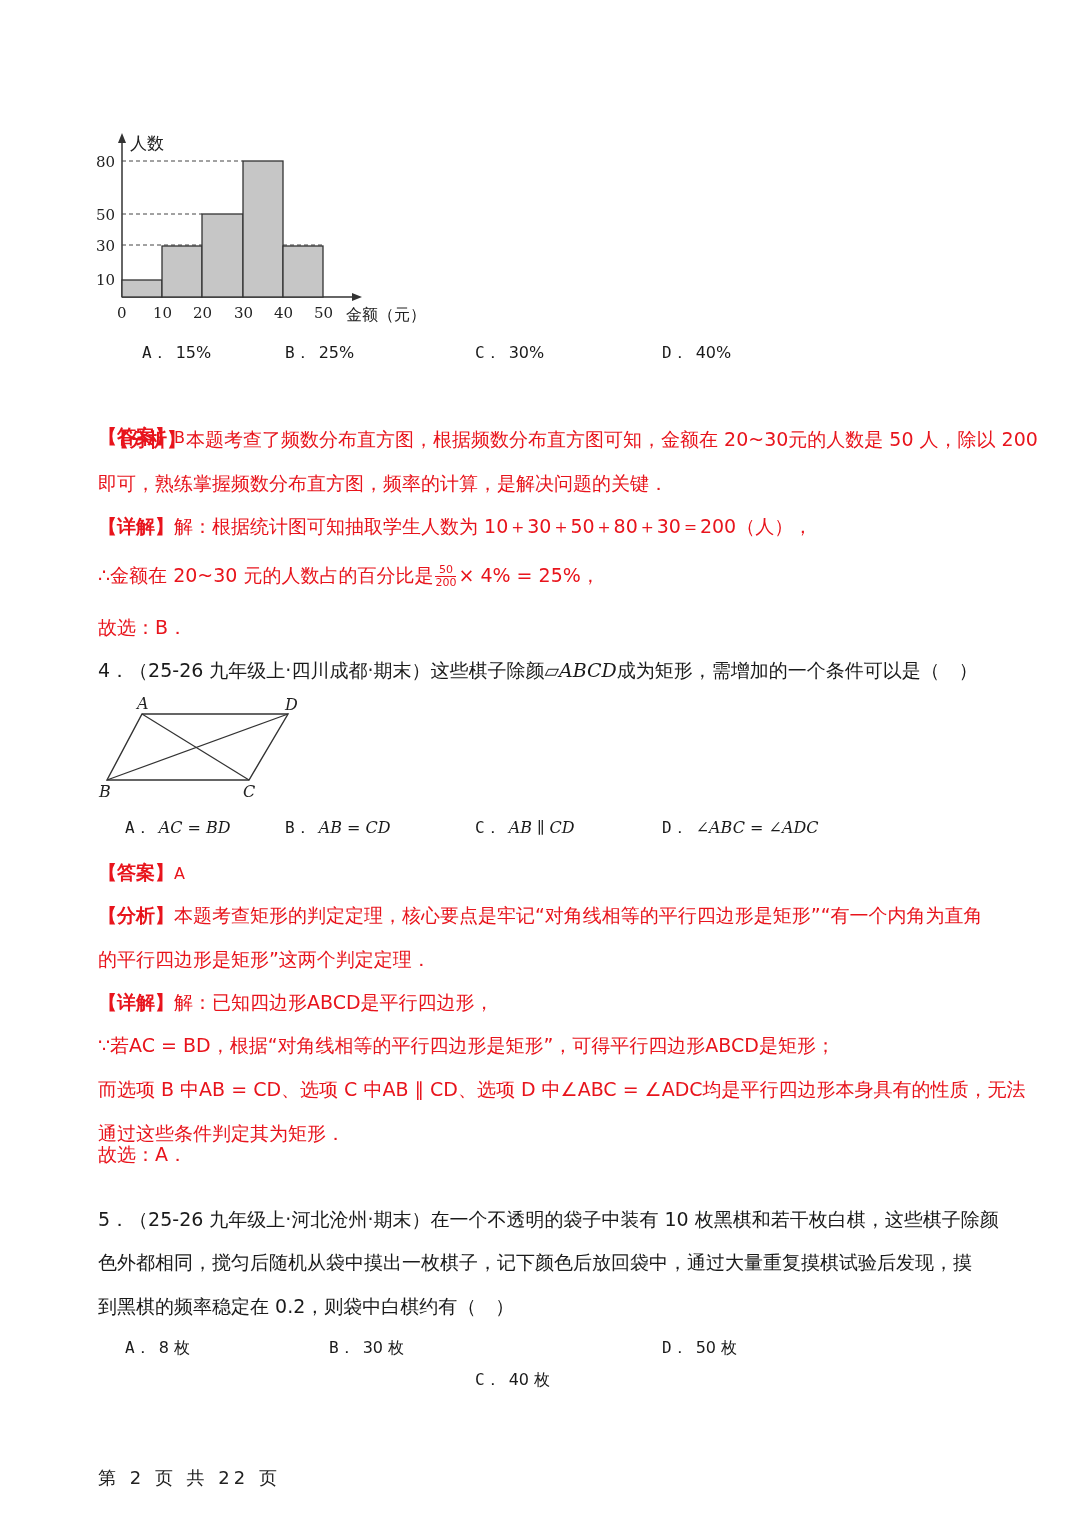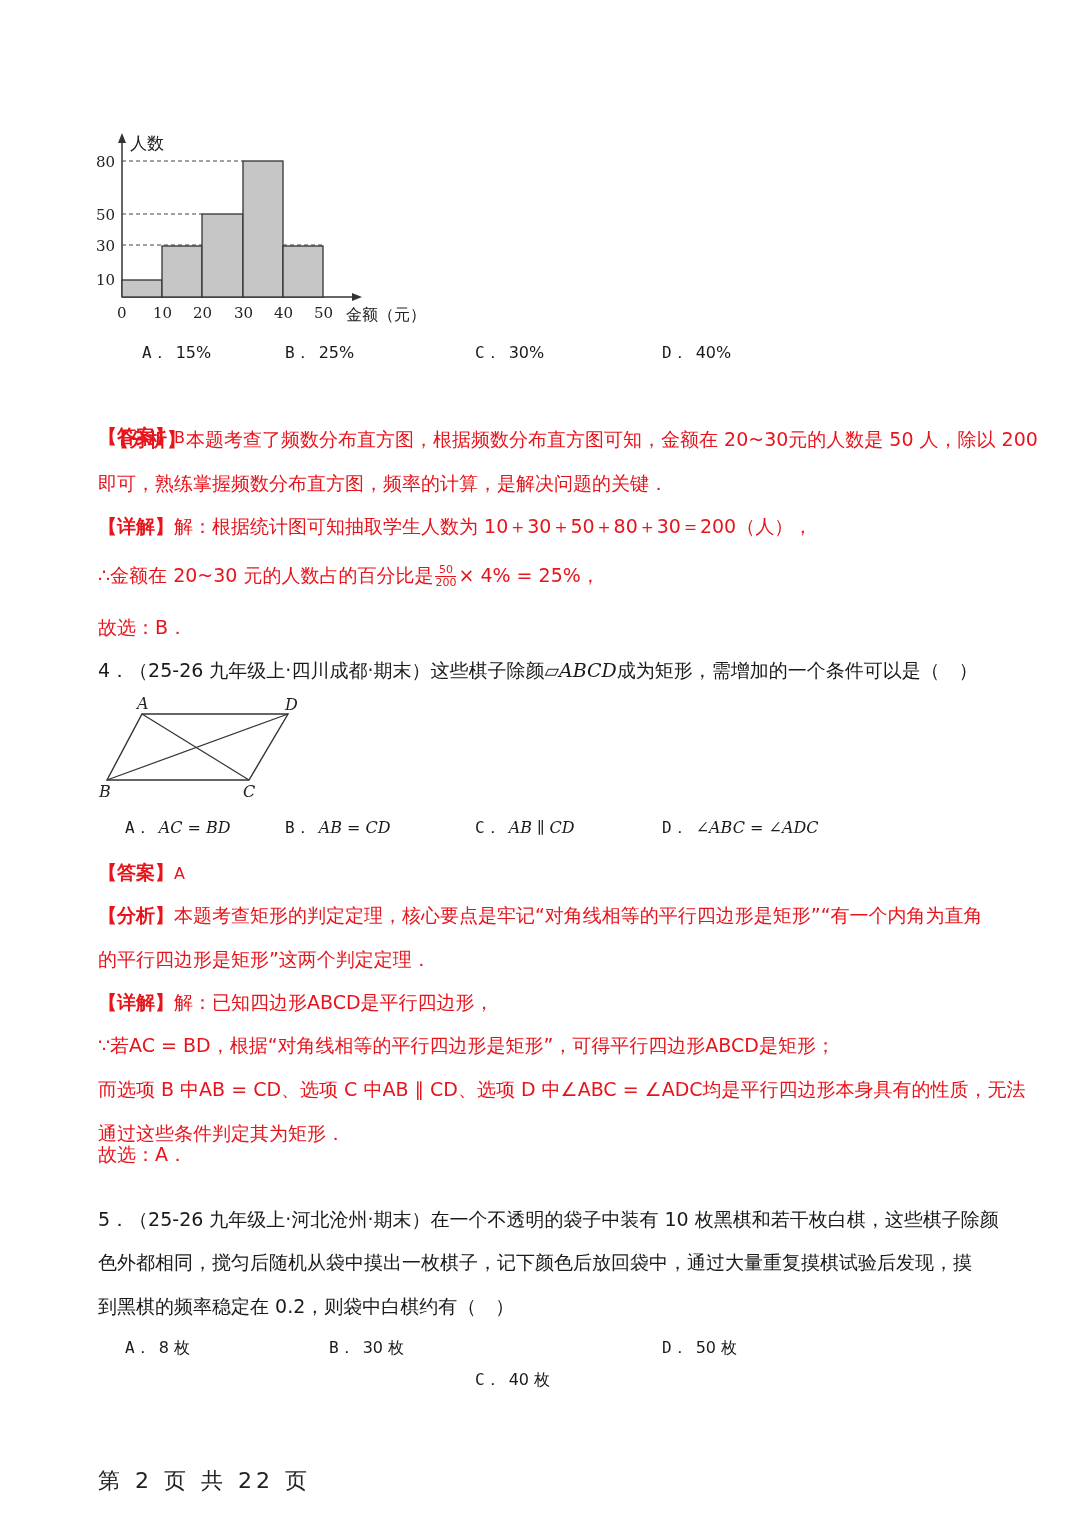--- a/index.html
+++ b/index.html
@@ -8,21 +8,21 @@
   .abs { position: absolute; }
   .line { position: absolute; left: 98px; font-size: 19px; white-space: nowrap; line-height: 26px; }
   .red { color: #e8141c; }
   .black { color: #1a1a1a; }
   .opt { position: absolute; font-size: 16px; white-space: nowrap; line-height: 24px; }
   .opt .lbl { font-family: "DejaVu Sans Mono", monospace; margin-right: 8px; }
   .math { font-family: "DejaVu Serif", serif; font-style: italic; }
   .frac { display: inline-block; vertical-align: middle; text-align: center; font-size: 11px; line-height: 12px; margin: 0 2px; }
   .frac span { display: block; }
   .frac .num { border-bottom: 1px solid #e8141c; padding: 0 1px; }
-  .footer { position: absolute; left: 98px; top: 1466px; font-size: 22px; color: #222; letter-spacing: 4px; }
+  .footer { position: absolute; left: 98px; top: 1466px; font-size: 18px; color: #222; letter-spacing: 4px; }
   svg text { font-family: "DejaVu Serif", "Liberation Serif", serif; }
 </style>
 </head>
 <body>
 
 <svg class="abs" style="left:90px; top:125px;" width="350" height="210" viewBox="0 0 350 210">
 
   <line x1="32" y1="172" x2="32" y2="14" stroke="#333" stroke-width="1.5"></line>
   <polygon points="28,18 32,8 36,18" fill="#333"></polygon>
   <line x1="32" y1="172" x2="265" y2="172" stroke="#333" stroke-width="1.5"></line>

